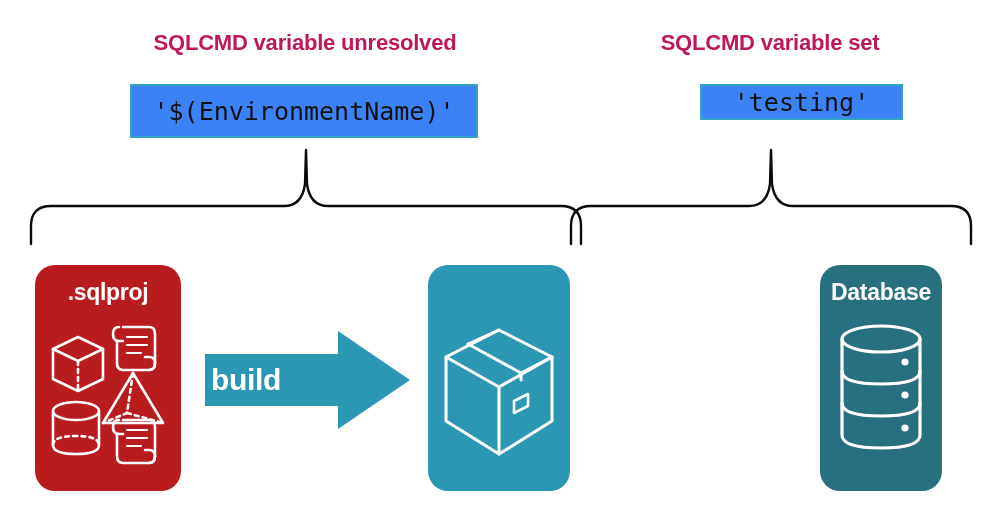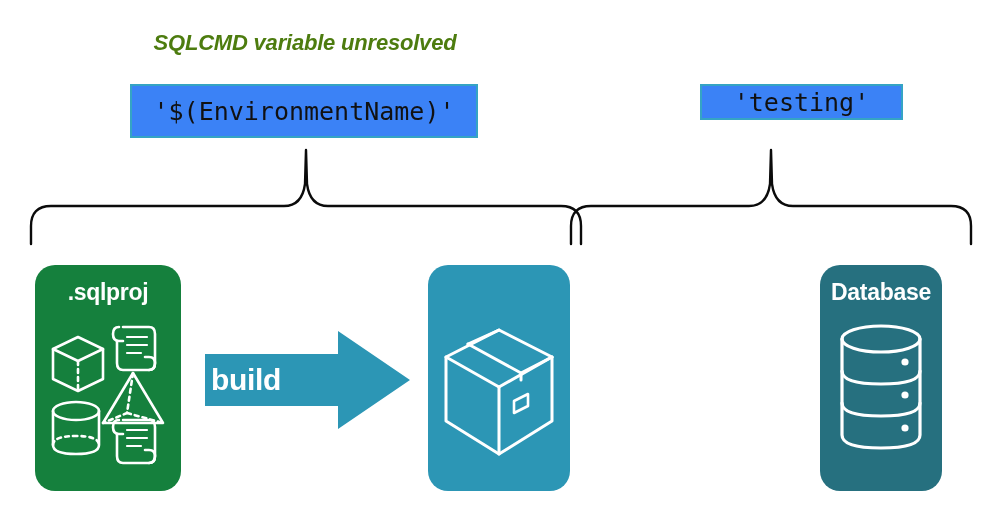--- a/index.html
+++ b/index.html
@@ -18,25 +18,24 @@
     background: #ffffff;
     overflow: hidden;
   }
 
   
   .section-title {
     position: absolute;
     font-family: "Liberation Sans", sans-serif;
     font-weight: bold;
     font-size: 22px;
-    color: #4d7c0f;
+    color: #be185d;
     letter-spacing: -0.2px;
     text-align: center;
     white-space: nowrap;
-    font-style: italic;
   }
   #title-left  { left: 0px;   top: 30px; width: 610px; }
   #title-right { left: 575px; top: 30px; width: 390px; }
 
   
   .code-box {
     position: absolute;
     box-sizing: border-box;
     border: 2px solid #35A4C4;
     background: #3b82f6;
@@ -79,21 +78,21 @@
   .card-art {
     position: absolute;
     left: 0;
     top: 52px;
     width: 100%;
     display: flex;
     align-items: center;
     justify-content: center;
   }
 
-  #card-sqlproj  { left: 35px;  top: 265px; width: 146px; height: 226px; background: #15803d; }
+  #card-sqlproj  { left: 35px;  top: 265px; width: 146px; height: 226px; background: #b91c1c; }
   #card-dacpac   { left: 428px; top: 265px; width: 142px; height: 226px; background: #2C96B5; }
   #card-database { left: 820px; top: 265px; width: 122px; height: 226px; background: #26707F; }
 
   
   .arrow { position: absolute; }
   .arrow svg { display: block; }
   .arrow-label {
     position: absolute;
     top: 0;
     left: 0;
@@ -112,20 +111,21 @@
   #arrow-build  { left: 205px; top: 331px; width: 205px; height: 98px; }
   #arrow-deploy { left: 598px; top: 331px; width: 205px; height: 98px; }
 </style>
 </head>
 <body>
 
 <div id="stage">
 
   <div class="section-title" id="title-left">SQLCMD variable unresolved</div>
 
+  <div class="section-title" id="title-right">SQLCMD variable set</div>
 
   <div class="code-box" id="code-left">'$(EnvironmentName)'</div>
 
   <div class="code-box" id="code-right">'testing'</div>
 
   <div class="brace-wrap" id="brace-left">
     <svg width="556" height="96" viewBox="0 0 556 96" fill="none">
       <path d="M3 96 L3 78 Q3 58 23 58 L256 58 Q274 58 277 36 L278 2
                L279 36 Q282 58 300 58 L533 58 Q553 58 553 78 L553 96" stroke="#0B0B0B" stroke-width="2.4" fill="none" stroke-linecap="round" stroke-linejoin="round"></path>
     </svg>

